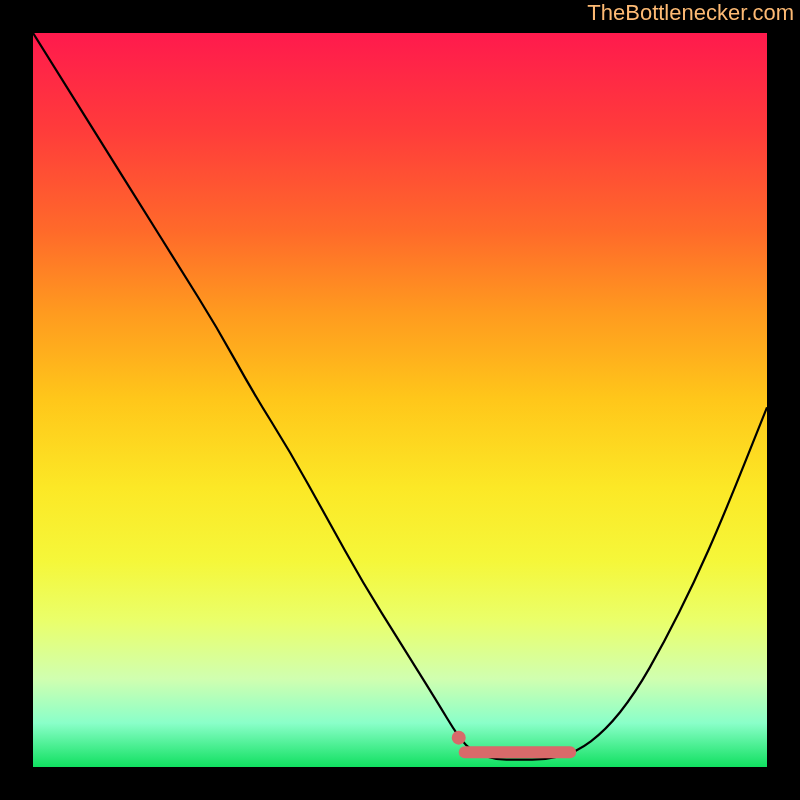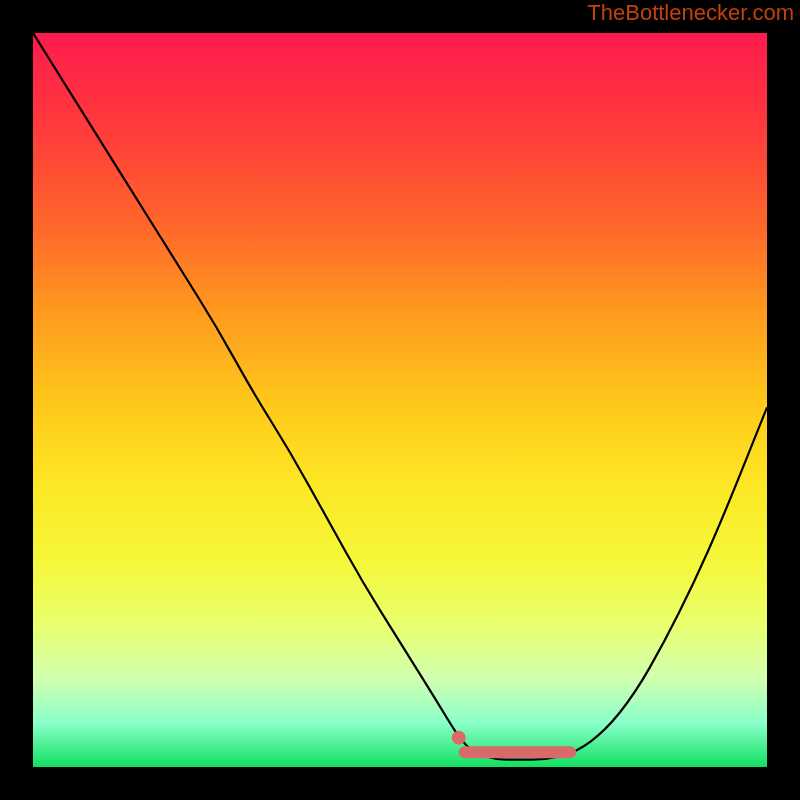--- a/index.html
+++ b/index.html
@@ -4,21 +4,21 @@
 <style>
   * { margin: 0; padding: 0; box-sizing: border-box; }
   html, body { width: 800px; height: 800px; background: #000; overflow: hidden; }
   .wrap { position: relative; width: 800px; height: 800px; }
   .attribution {
     position: absolute;
     top: 0;
     right: 6px;
     font-family: Arial, sans-serif;
     font-size: 22px;
-    color: #c2410c;
+    color: #fdba74;
     font-weight: normal;
   }
   .plot-area {
     position: absolute;
     left: 33px;
     top: 33px;
     width: 734px;
     height: 734px;
     background: linear-gradient(to bottom,
       #ff1a4d 0%,

